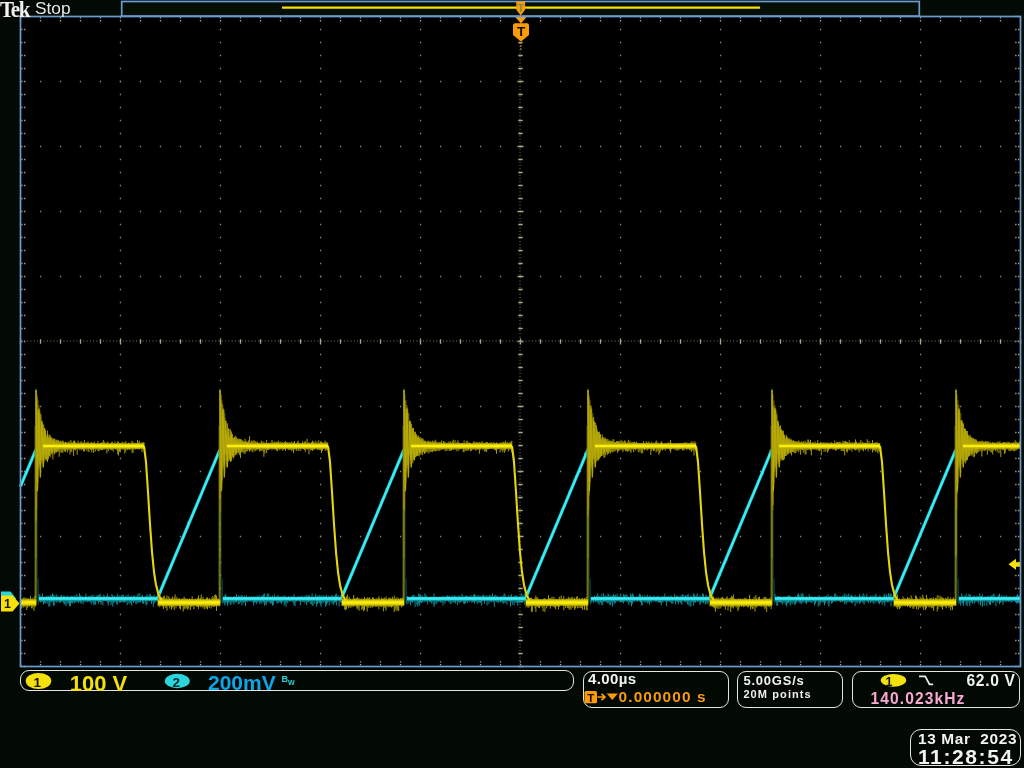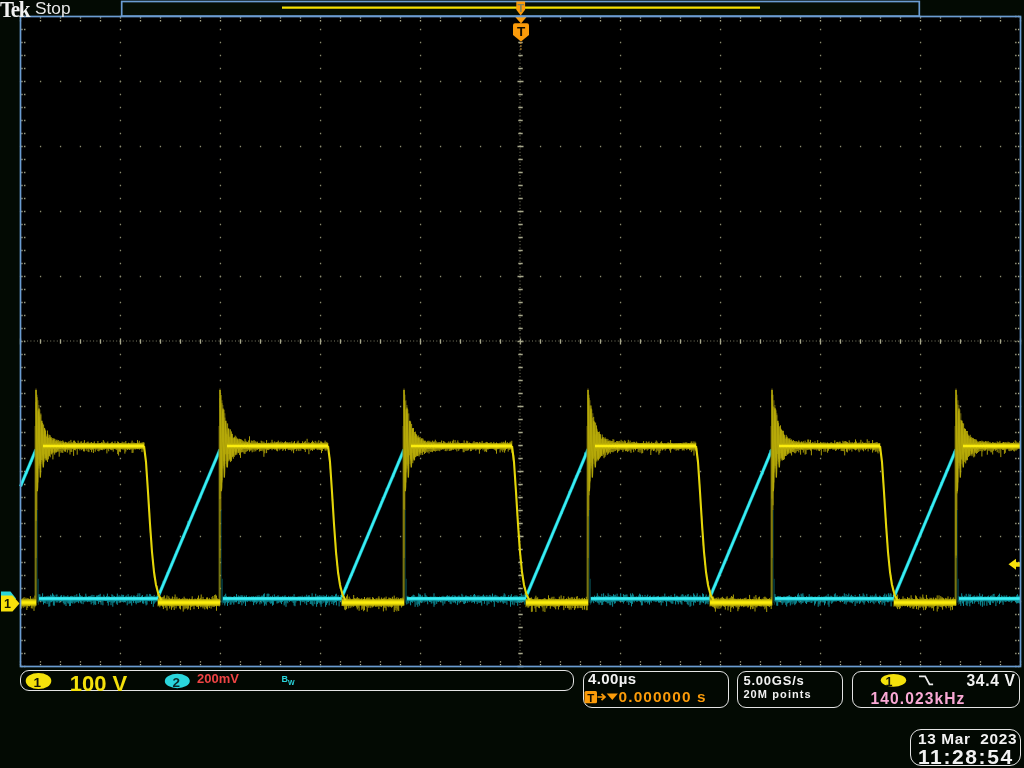--- a/index.html
+++ b/index.html
@@ -76,27 +76,27 @@
 <path d="M919 676.4h6.2l4.3 8h3.6" stroke="#ececec" stroke-width="1.8" fill="none"></path>
 <rect x="584.5" y="691" width="12.5" height="12.2" rx="1.5" fill="#fb9b0a"></rect>
 <text x="590.8" y="701.6" font-size="11.5" font-weight="bold" fill="#140d00" text-anchor="middle" font-family="Liberation Sans, sans-serif">T</text>
 <path d="M597.5 697h7.5M601.5 693.8l3.5 3.2l-3.5 3.2" stroke="#fb9b0a" stroke-width="1.7" fill="none"></path>
 <path d="M606.7 693.4h11.2l-5.6 6.6z" fill="#fb9b0a"></path>
 </svg>
 
 <div class="t" style="left:33.5px;top:675.2px;font-size:13.5px;color:#14140a">1</div>
 <div class="t" style="left:69.7px;top:670.6px;font-size:22px;color:#f4e10b">100 V</div>
 <div class="t" style="left:172.5px;top:675.2px;font-size:13.5px;color:#0a2a2a">2</div>
-<div class="t" style="left:197px;top:670.6px;font-size:13px;color:#ef4444">200mV</div>
+<div class="t" style="left:208px;top:670.6px;font-size:21px;color:#0ea5e9">200mV</div>
 <div class="t" style="left:281.5px;top:673.8px;font-size:9px;color:#2ad5dc">B<span style="font-size:7px;vertical-align:-3px">W</span></div>
 
 <div class="t" style="left:588px;top:669.9px;font-size:15px;letter-spacing:0.4px;color:#f2f2f2">4.00µs</div>
 <div class="t" style="left:618.6px;top:688.3px;font-size:15.4px;color:#fb9b0a;letter-spacing:1.1px">0.000000 s</div>
 
 <div class="t" style="left:743.4px;top:672.5px;font-size:13px;letter-spacing:0.78px;color:#f2f2f2">5.00GS/s</div>
 <div class="t" style="left:743.4px;top:688.3px;font-size:11px;letter-spacing:1.1px;color:#f2f2f2">20M points</div>
 
 <div class="t" style="left:885.5px;top:674.8px;font-size:12.5px;color:#14140a">1</div>
-<div class="t" style="left:966.5px;top:672.2px;font-size:15.6px;letter-spacing:0.65px;color:#f2f2f2">34.4 V</div>
+<div class="t" style="left:966.5px;top:672.2px;font-size:15.6px;letter-spacing:0.65px;color:#f2f2f2">62.0 V</div>
 <div class="t" style="left:870.5px;top:690.2px;font-size:15.6px;letter-spacing:1.09px;color:#f9a8d4">140.023kHz</div>
 
 <div class="t" style="left:918px;top:729.9px;font-size:15.4px;letter-spacing:0.63px;color:#f2f2f2">13 Mar  2023</div>
 <div class="t" style="left:918px;top:745.4px;font-size:21px;letter-spacing:1.6px;color:#f2f2f2">11:28:54</div>
 
 </body></html>

